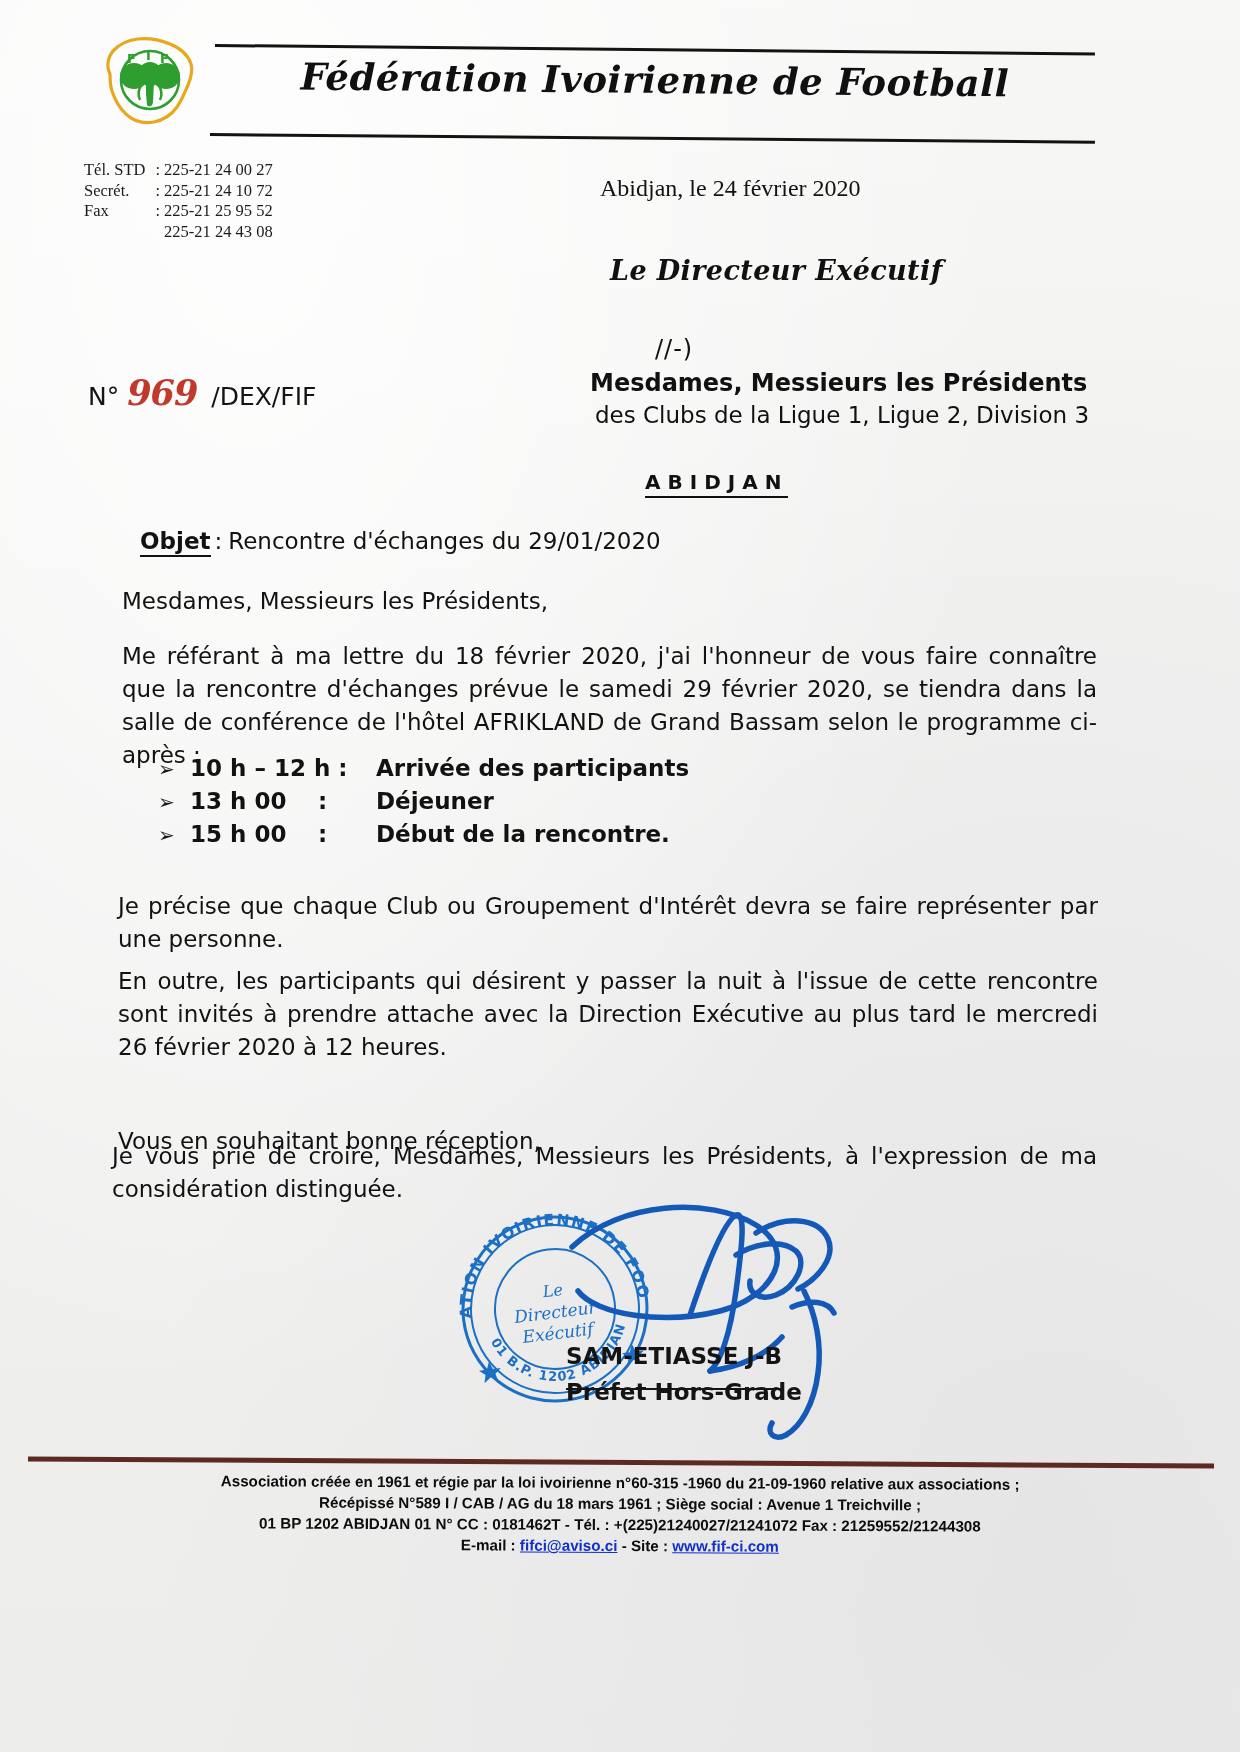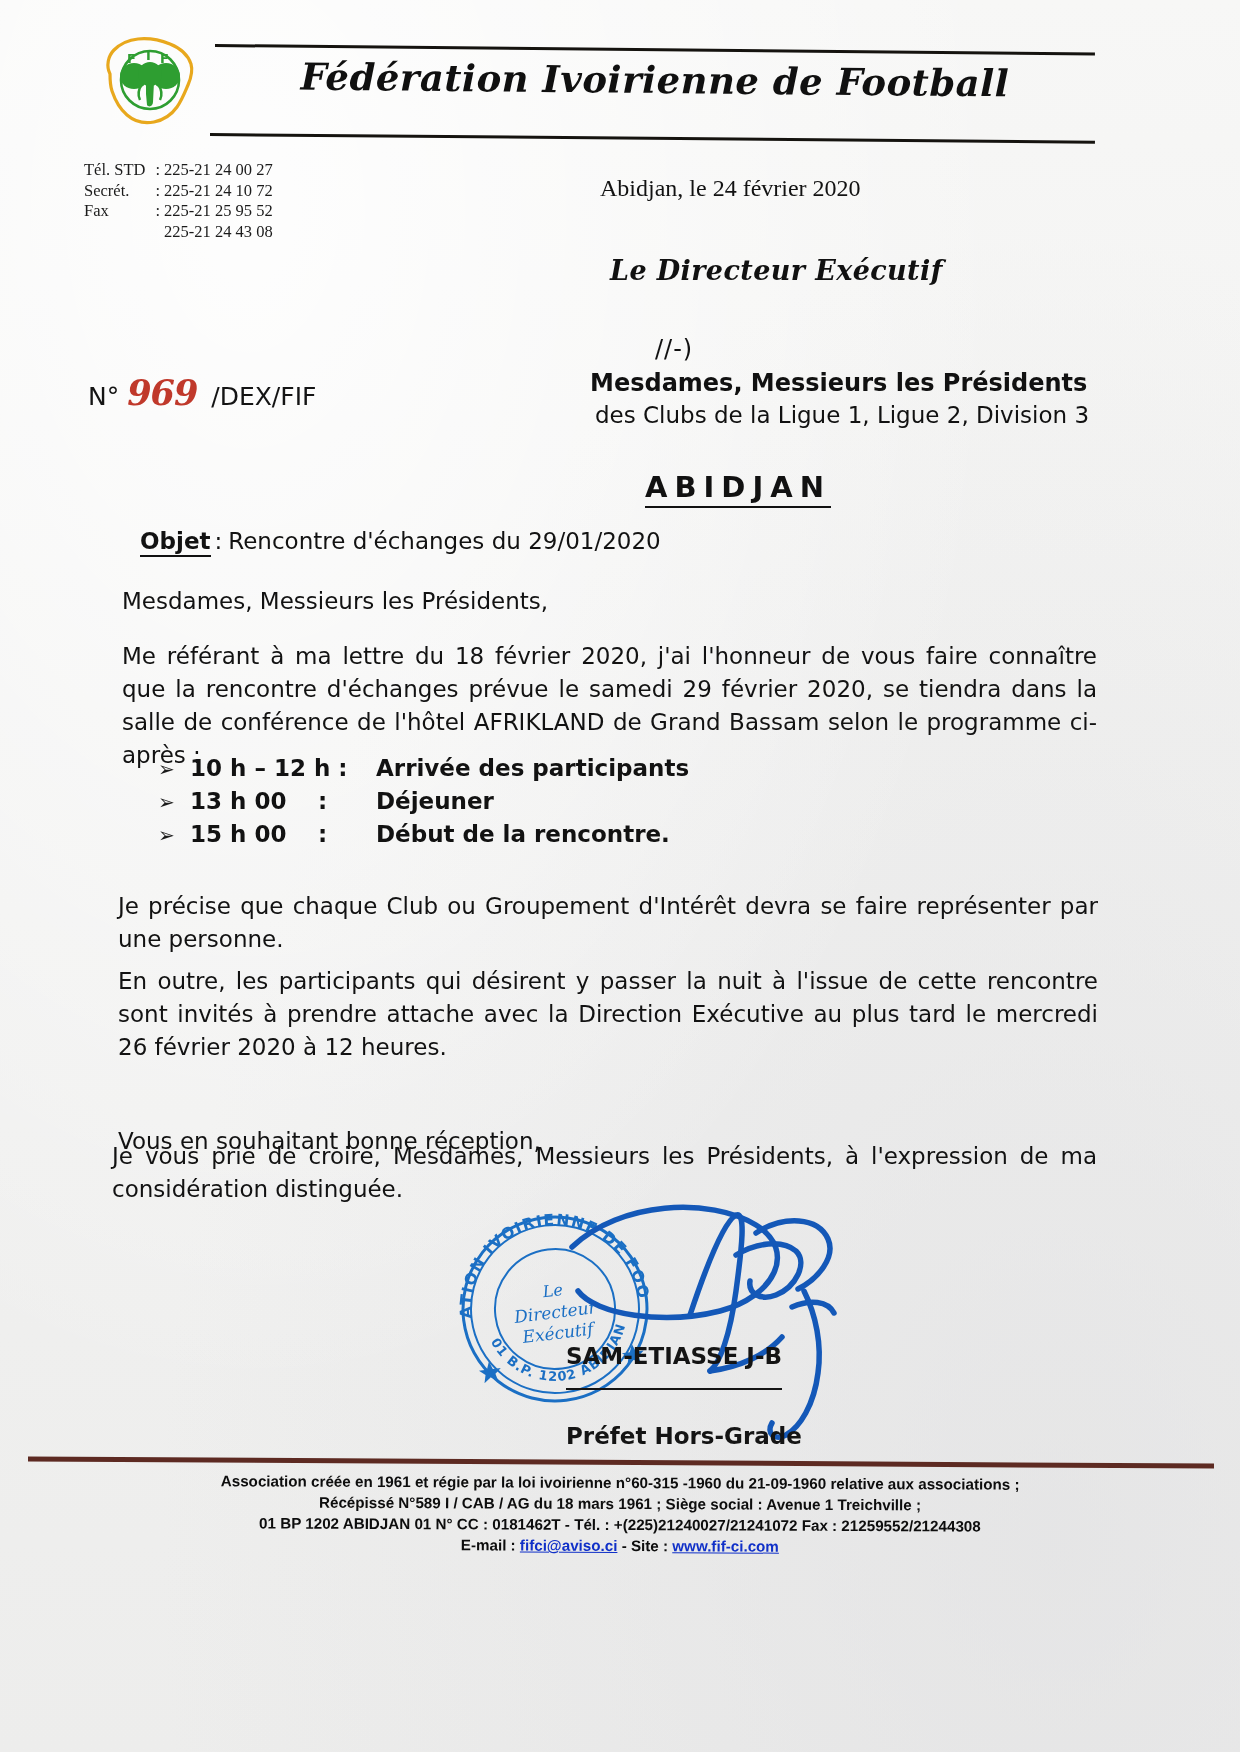--- a/index.html
+++ b/index.html
@@ -145,21 +145,21 @@
   #addr-line2, #addr-line3 {
     font-size: 23px;
     margin-top: 5px;
     margin-left: 5px;
     white-space: nowrap;
   }
   #addr-city {
     position: absolute;
     left: 645px; top: 470px;
     font-family: "DejaVu Sans", sans-serif;
-    font-size: 29px;
+    font-size: 20px;
     font-weight: 700;
     letter-spacing: 7px;
     color: #111;
     border-bottom: 2.5px solid #111;
     padding-bottom: 2px;
   }
 
   
   #body-area {
     position: absolute;
@@ -253,21 +253,20 @@
     white-space: nowrap;
   }
   #signatory-role {
     position: absolute;
     left: 566px; top: 194px;
     font-family: "DejaVu Sans", sans-serif;
     font-size: 23px;
     font-weight: 700;
     color: #141414;
     white-space: nowrap;
-    margin-top: 44px;
   }
 
   
   #footer-rule {
     position: absolute;
     left: 28px; top: 1460px;
     width: 1186px; height: 5px;
     background: #5d2a22;
     transform: rotate(0.35deg);
   }

